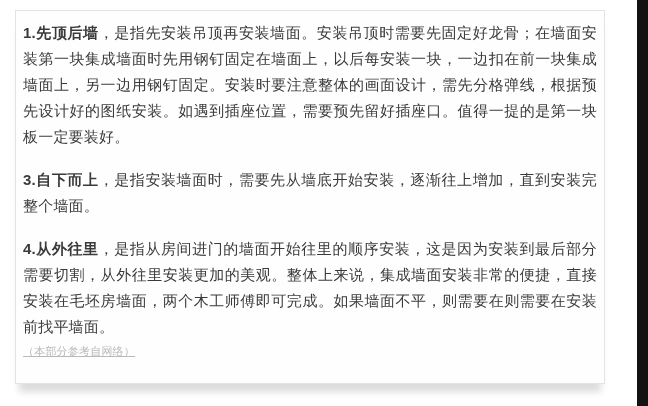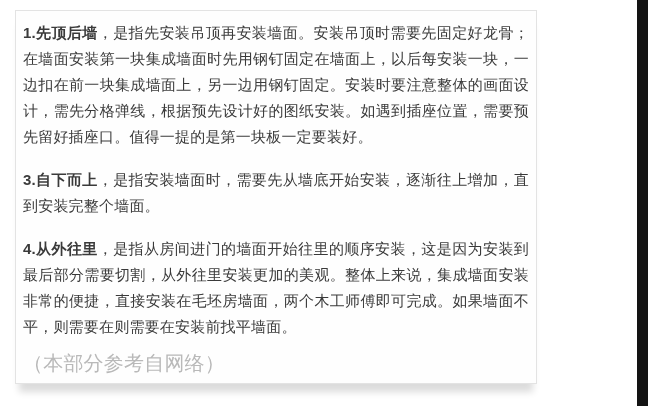--- a/index.html
+++ b/index.html
@@ -11,48 +11,49 @@
     width: 648px;
     height: 406px;
     position: relative;
     overflow: hidden;
     font-family: "Liberation Sans", sans-serif;
   }
   .card {
     position: absolute;
     left: 15px;
     top: 10px;
-    width: 522px;
+    width: 590px;
     height: 374px;
     box-sizing: border-box;
     background: #fefefe;
     border: 1px solid var(--card-border, #e3e3e3);
     padding: 9px 7px 4px 7px;
     box-shadow: 0 12px 7px -4px rgba(0, 0, 0, 0.14);
   }
   .para {
     margin: 0 0 17px 0;
     font-size: 15px;
     line-height: 26px;
     letter-spacing: 0.2px;
     text-align: justify;
     color: var(--text-color, #3a3a3a);
   }
   .para b {
     font-weight: bold;
   }
   .para.last {
-    margin-bottom: 12px;
+    margin-bottom: 0;
   }
   .footnote {
     margin: -2px 0 0 0;
-    font-size: 20px;
+    font-size: 11px;
     line-height: 26px;
     letter-spacing: 0.2px;
     color: var(--footnote-color, #b9b9b9);
+    text-decoration: underline;
   }
   .right-bar {
     position: absolute;
     right: 0;
     top: 0;
     width: 11px;
     height: 406px;
     background: var(--right-bar-color, #131313);
   }
 </style>

